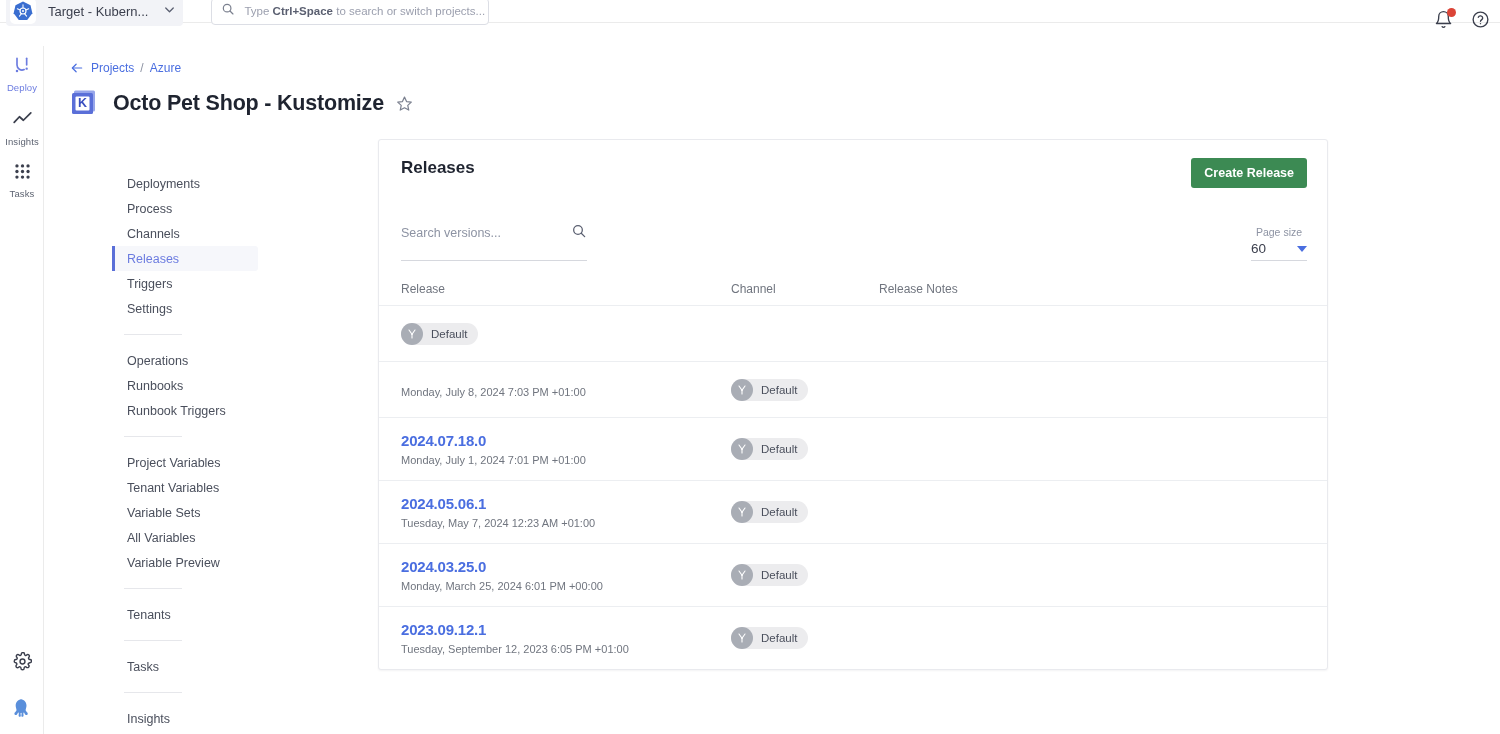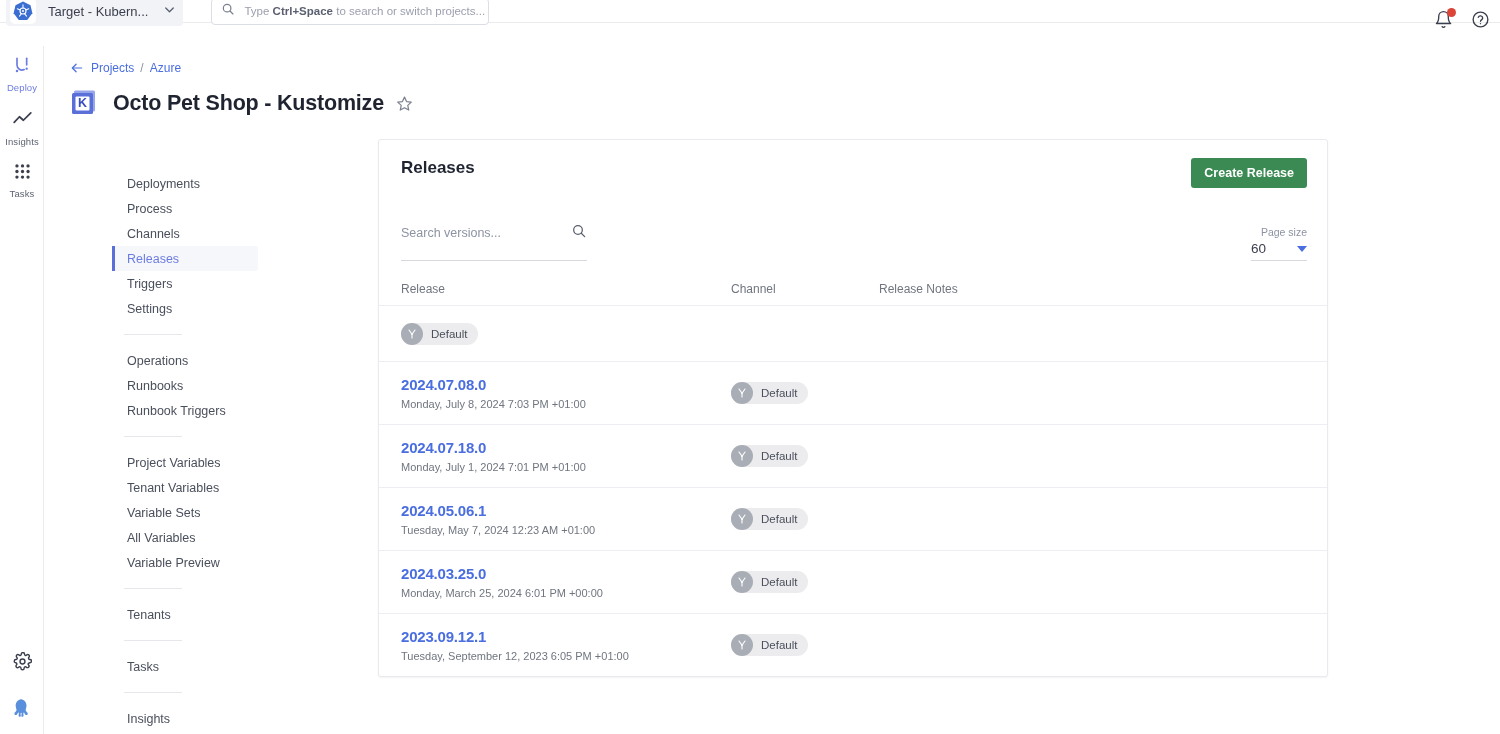--- a/index.html
+++ b/index.html
@@ -141,21 +141,21 @@
     display: flex; align-items: flex-end; justify-content: space-between;
     padding: 10px 20px 0 22px;
   }
   .search-field {
     width: 186px; border-bottom: 1px solid #d6d8de;
     display: flex; align-items: center; justify-content: space-between;
     padding-bottom: 17px; cursor: text;
   }
   .search-field .sf-ph { font-size: 12.5px; color: #8d93a3; }
 
-  .pagesize { width: 56px; text-align: right; margin-top: 28px; }
+  .pagesize { width: 56px; text-align: center; margin-top: 28px; }
   .pagesize .ps-label { font-size: 10.5px; color: #8d93a3; display: block; margin-bottom: 3px; }
   .pagesize .ps-row {
     display: flex; align-items: center; justify-content: space-between;
     border-bottom: 1px solid #d6d8de; padding-bottom: 4px; cursor: pointer;
   }
   .pagesize .ps-val { font-size: 13.5px; color: #3b3f4d; }
   .tri-down {
     width: 0; height: 0; border-left: 5px solid transparent;
     border-right: 5px solid transparent; border-top: 6px solid #4a6ee0;
   }
@@ -446,21 +446,20 @@
                 </svg>
               </span>
               <span class="chip-lbl">Default</span>
             </span>
           </div>
           <div class="c-notes"></div>
         </div>
 
         <div class="row">
           <div class="c-release">
-            <div class="rel-ver">2024.07.08.0</div>
             <div class="rel-date">Monday, July 8, 2024 7:03 PM +01:00</div>
           </div>
           <div class="c-channel">
             <span class="chip">
               <span class="chip-av">
                 <svg width="12" height="12" viewBox="0 0 24 24" fill="none" stroke="#ffffff" stroke-width="2.2" stroke-linecap="round" stroke-linejoin="round">
                   <line x1="12" y1="12.5" x2="12" y2="20"></line>
                     <line x1="6" y1="4" x2="12" y2="12.5"></line>
                     <line x1="18" y1="4" x2="12" y2="12.5"></line>
                 </svg>

